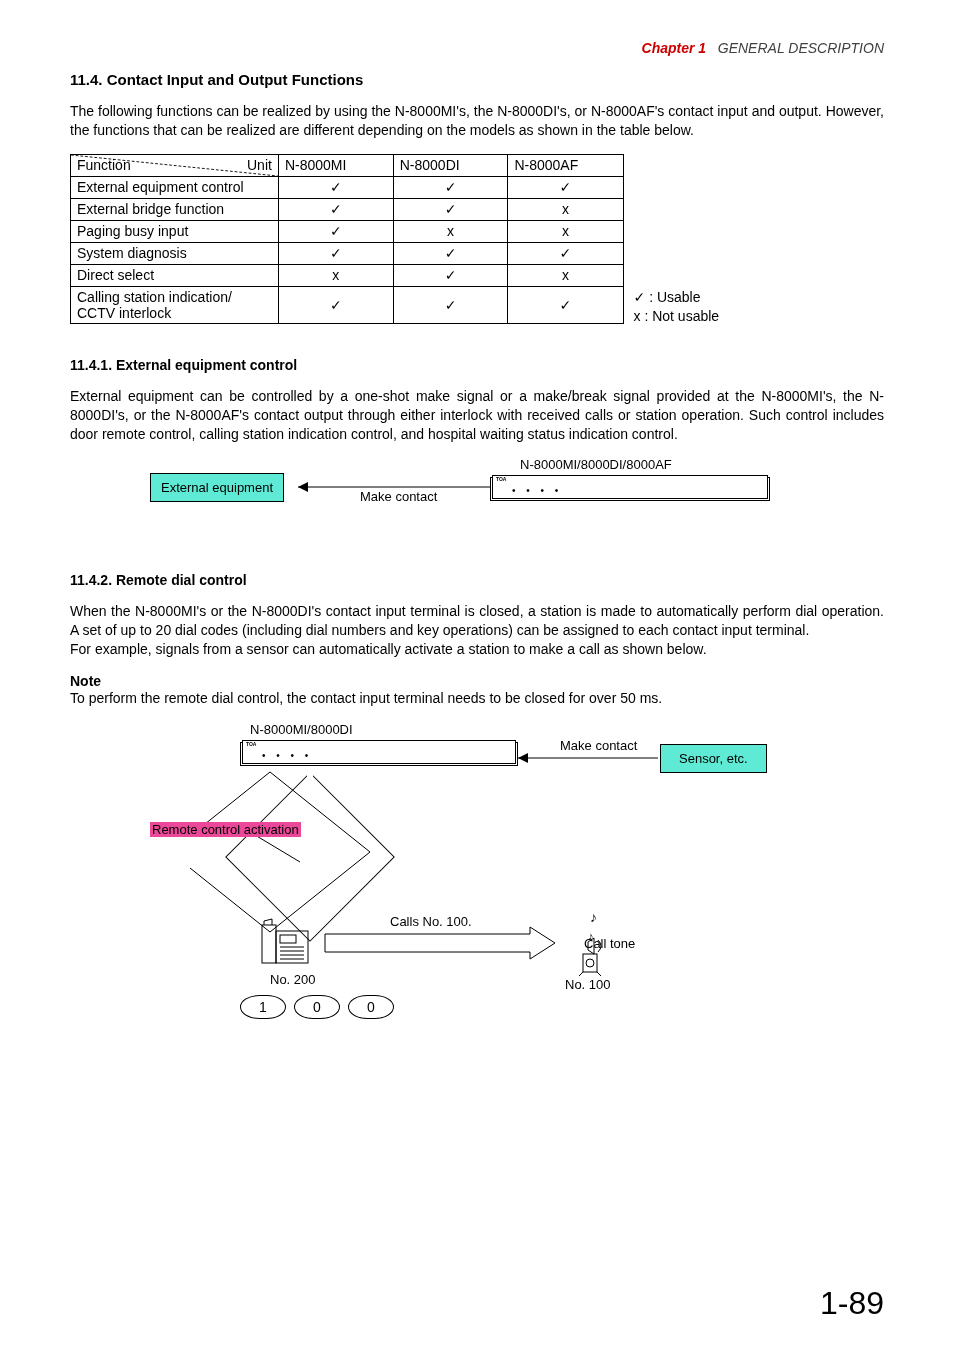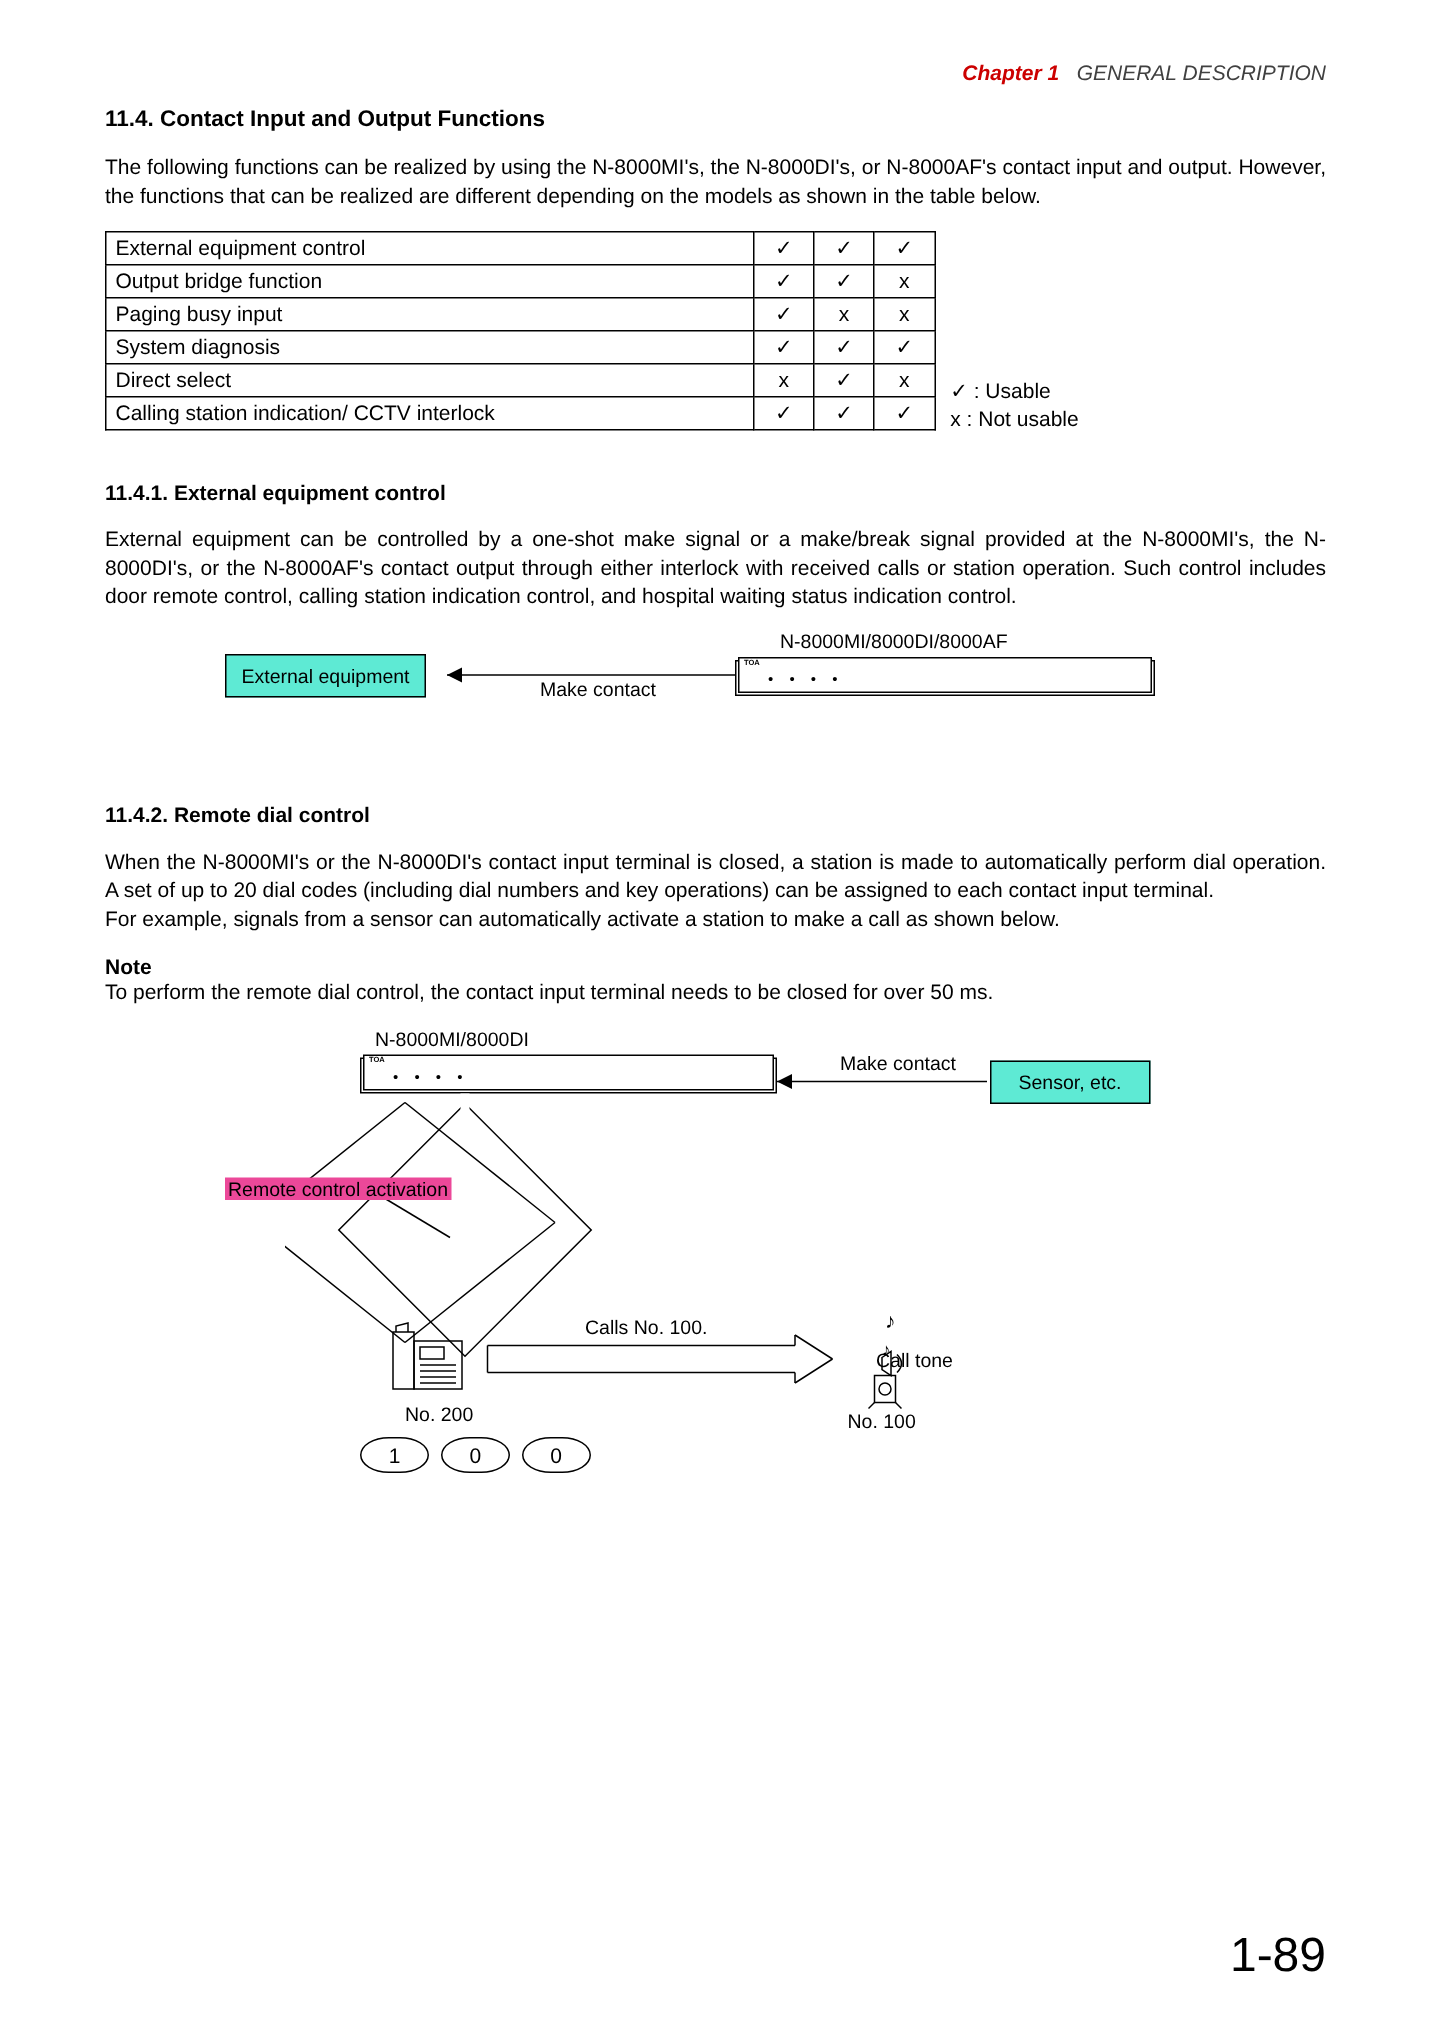--- a/index.html
+++ b/index.html
@@ -75,28 +75,40 @@
   &nbsp;
   <span class="chapter-title">GENERAL DESCRIPTION</span>
 </div>
 
 <div class="section-title">11.4. Contact Input and Output Functions</div>
 <div class="body-text">The following functions can be realized by using the N-8000MI's, the N-8000DI's, or N-8000AF's contact input and output. However, the functions that can be realized are different depending on the models as shown in the table below.</div>
 
 <div class="legend-row">
 <table class="func-table">
   <tbody>
+        <tr>
+    <th class="diag-cell">
+      <svg viewBox="0 0 220 24" preserveAspectRatio="none">
+              <line x1="0" y1="0" x2="220" y2="24" class="svg-line" stroke-dasharray="3,2"></line>
+            </svg>
+      <span style="position:relative">Function</span>
+      <span style="float:right; position:relative">Unit</span>
+    </th>
+    <th class="col-unit">N-8000MI</th>
+    <th class="col-unit">N-8000DI</th>
+    <th class="col-unit">N-8000AF</th>
+  </tr>
   <tr>
     <td>External equipment control</td>
     <td class="check-cell">✓</td>
     <td class="check-cell">✓</td>
     <td class="check-cell">✓</td>
   </tr>
   <tr>
-    <td>Output bridge function</td>
+    <td>External bridge function</td>
     <td class="check-cell">✓</td>
     <td class="check-cell">✓</td>
     <td class="check-cell">x</td>
   </tr>
   <tr>
     <td>Paging busy input</td>
     <td class="check-cell">✓</td>
     <td class="check-cell">x</td>
     <td class="check-cell">x</td>
   </tr>

